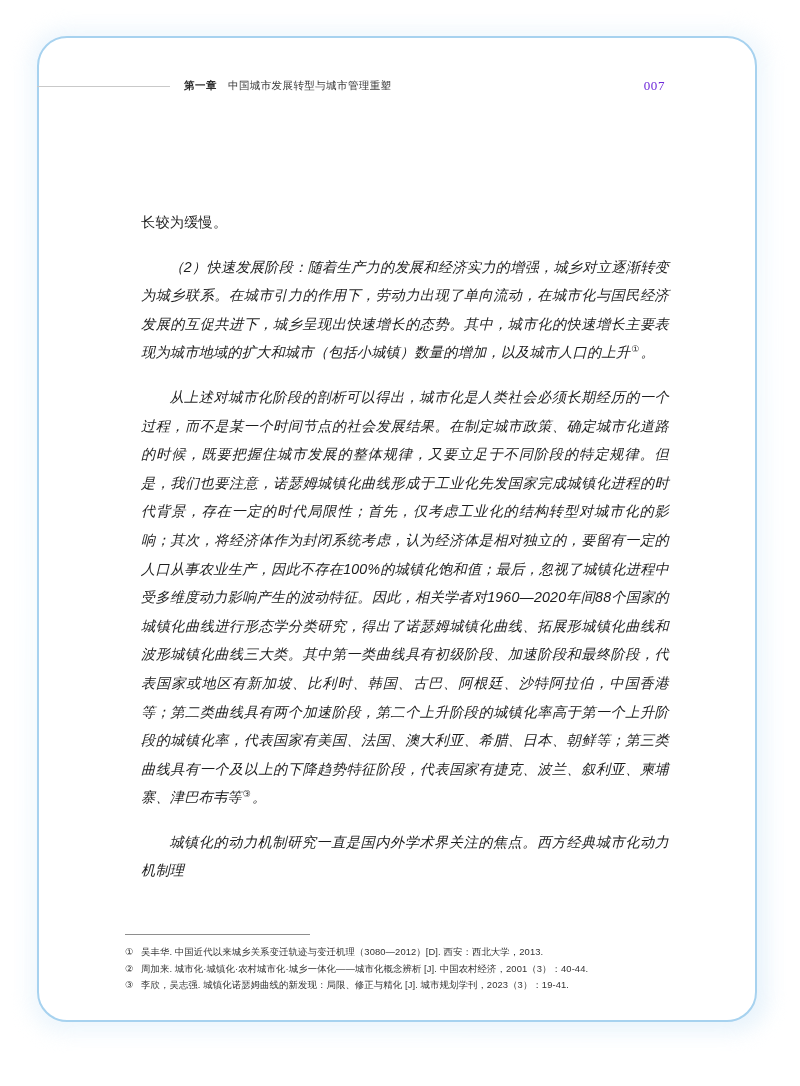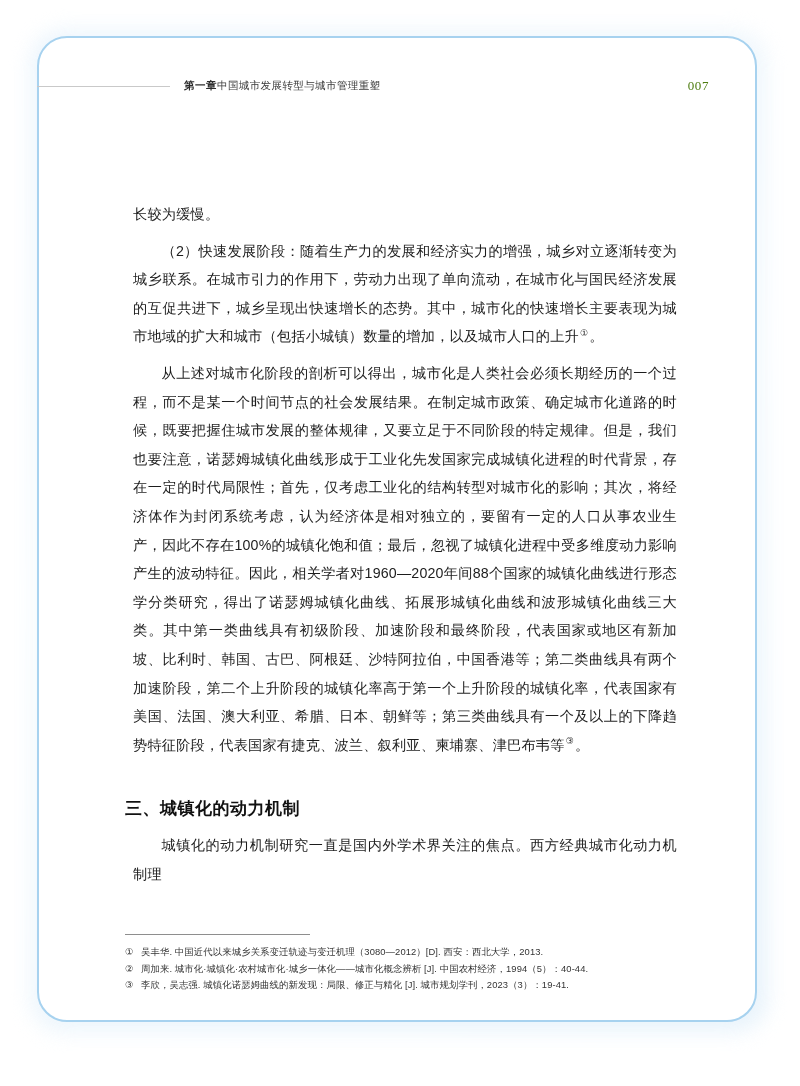--- a/index.html
+++ b/index.html
@@ -68,51 +68,52 @@
   }
   .runhead-chapter {
     margin-left: 14px;
     font-size: 10.5px;
     font-weight: bold;
     color: #2c2c2c;
     letter-spacing: .5px;
     white-space: nowrap;
   }
   .runhead-title {
+    margin-left: 11px;
     font-size: 10.5px;
     color: #3a3a3a;
     letter-spacing: .4px;
     white-space: nowrap;
   }
   .runhead-spacer { flex: 1 1 auto; }
   .runhead-page {
     font-family: "Liberation Serif", "DejaVu Serif", serif;
     font-size: 13px;
-    color: #4d7c0f;
+    color: #6d28d9;
     letter-spacing: .6px;
-    padding-right: 48px;
+    padding-right: 92px;
   }
 
   
   .col {
     position: absolute;
     left: 88px;
     top: 156px;
     width: 560px;
   }
   p.body {
-    margin: 8px;
+    margin: 16px;
     font-size: 14.2px;
     line-height: 28.6px;
     color: #1d1d1d;
     text-align: justify;
     text-justify: inter-ideograph;
     letter-spacing: .2px;
   }
-  p.indent { text-indent: 2em; }
+  p.indent { text-indent: 2em; font-style: italic; }
   sup.fn {
     font-size: 9px;
     vertical-align: super;
     line-height: 0;
     padding: 0 1px;
     color: #1d1d1d;
   }
 
   h2.section {
     margin: 36px 0 0 0;
@@ -173,37 +174,36 @@
 
     <div class="col">
 
       <p class="body">长较为缓慢。</p>
 
       <p class="body indent"><span>（2）快速发展阶段：随着生产力的发展和经济实力的增强，城乡对立逐渐转变为城乡联系。在城市引力的作用下，劳动力出现了单向流动，在城市化与国民经济发展的互促共进下，城乡呈现出快速增长的态势。其中，城市化的快速增长主要表现为城市地域的扩大和城市（包括小城镇）数量的增加，以及城市人口的上升</span><sup class="fn">①</sup><span>。</span></p>
 
 
       <p class="body indent"><span>从上述对城市化阶段的剖析可以得出，城市化是人类社会必须长期经历的一个过程，而不是某一个时间节点的社会发展结果。在制定城市政策、确定城市化道路的时候，既要把握住城市发展的整体规律，又要立足于不同阶段的特定规律。但是，我们也要注意，诺瑟姆城镇化曲线形成于工业化先发国家完成城镇化进程的时代背景，存在一定的时代局限性；首先，仅考虑工业化的结构转型对城市化的影响；其次，将经济体作为封闭系统考虑，认为经济体是相对独立的，要留有一定的人口从事农业生产，因此不存在100%的城镇化饱和值；最后，忽视了城镇化进程中受多维度动力影响产生的波动特征。因此，相关学者对1960—2020年间88个国家的城镇化曲线进行形态学分类研究，得出了诺瑟姆城镇化曲线、拓展形城镇化曲线和波形城镇化曲线三大类。其中第一类曲线具有初级阶段、加速阶段和最终阶段，代表国家或地区有新加坡、比利时、韩国、古巴、阿根廷、沙特阿拉伯，中国香港等；第二类曲线具有两个加速阶段，第二个上升阶段的城镇化率高于第一个上升阶段的城镇化率，代表国家有美国、法国、澳大利亚、希腊、日本、朝鲜等；第三类曲线具有一个及以上的下降趋势特征阶段，代表国家有捷克、波兰、叙利亚、柬埔寨、津巴布韦等</span><sup class="fn">③</sup><span>。</span></p>
 
-      <h2 class="section">三、城镇化的动力机制</h2>
 
       <p class="body indent after-heading">城镇化的动力机制研究一直是国内外学术界关注的焦点。西方经典城市化动力机制理</p>
 
     </div>
 
     <div class="footnotes">
       <div class="fn-rule"></div>
 
       <div class="fn-row">
         <span class="fn-mark">①</span>
         <span class="fn-text">吴丰华. 中国近代以来城乡关系变迁轨迹与变迁机理（3080—2012）[D]. 西安：西北大学，2013.</span>
       </div>
 
       <div class="fn-row">
         <span class="fn-mark">②</span>
-        <span class="fn-text">周加来. 城市化·城镇化·农村城市化·城乡一体化——城市化概念辨析 [J]. 中国农村经济，1994（5）：40-44.</span>
+        <span class="fn-text">周加来. 城市化·城镇化·农村城市化·城乡一体化——城市化概念辨析 [J]. 中国农村经济，2001（3）：40-44.</span>
       </div>
 
       <div class="fn-row">
         <span class="fn-mark">③</span>
         <span class="fn-text">李欣，吴志强. 城镇化诺瑟姆曲线的新发现：局限、修正与精化 [J]. 城市规划学刊，2023（3）：19-41.</span>
       </div>
     </div>
 
   </div>
 </div>

